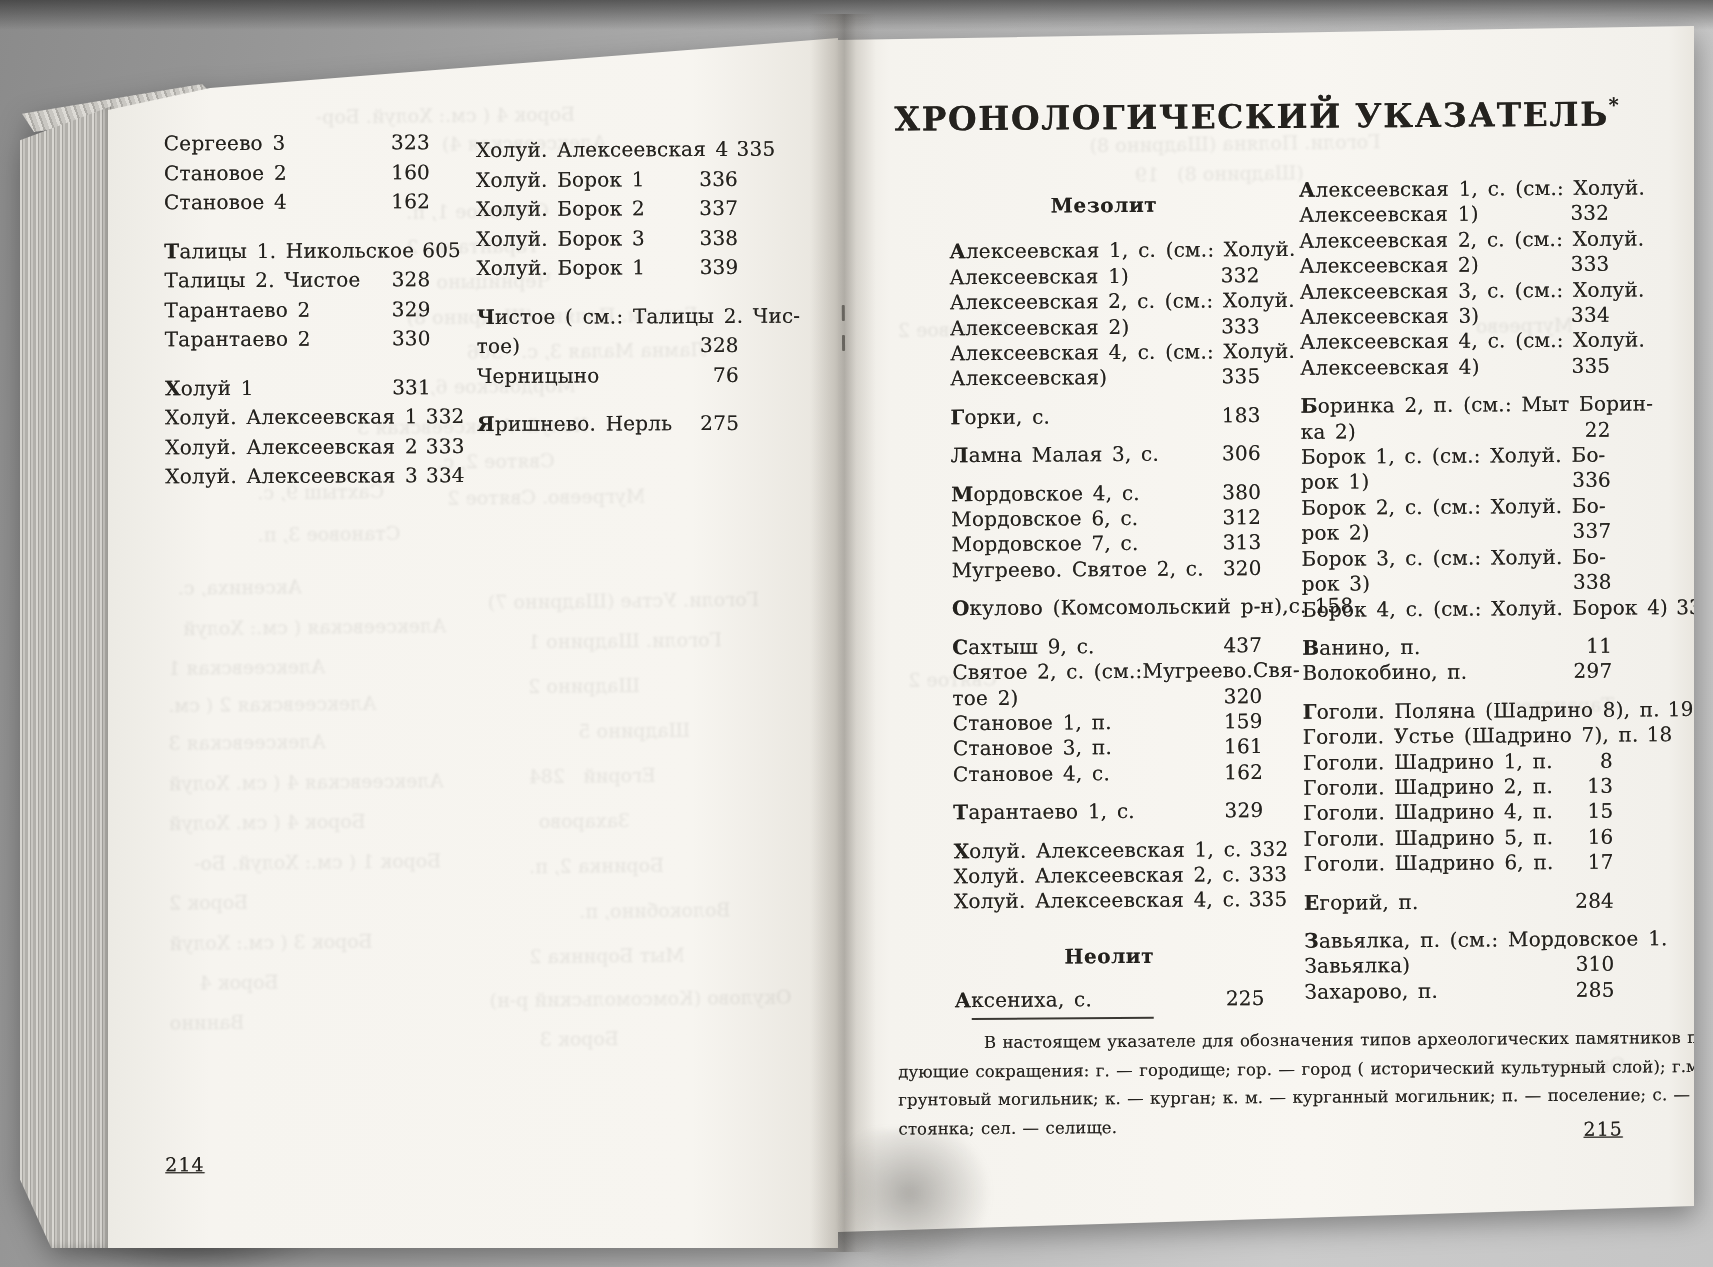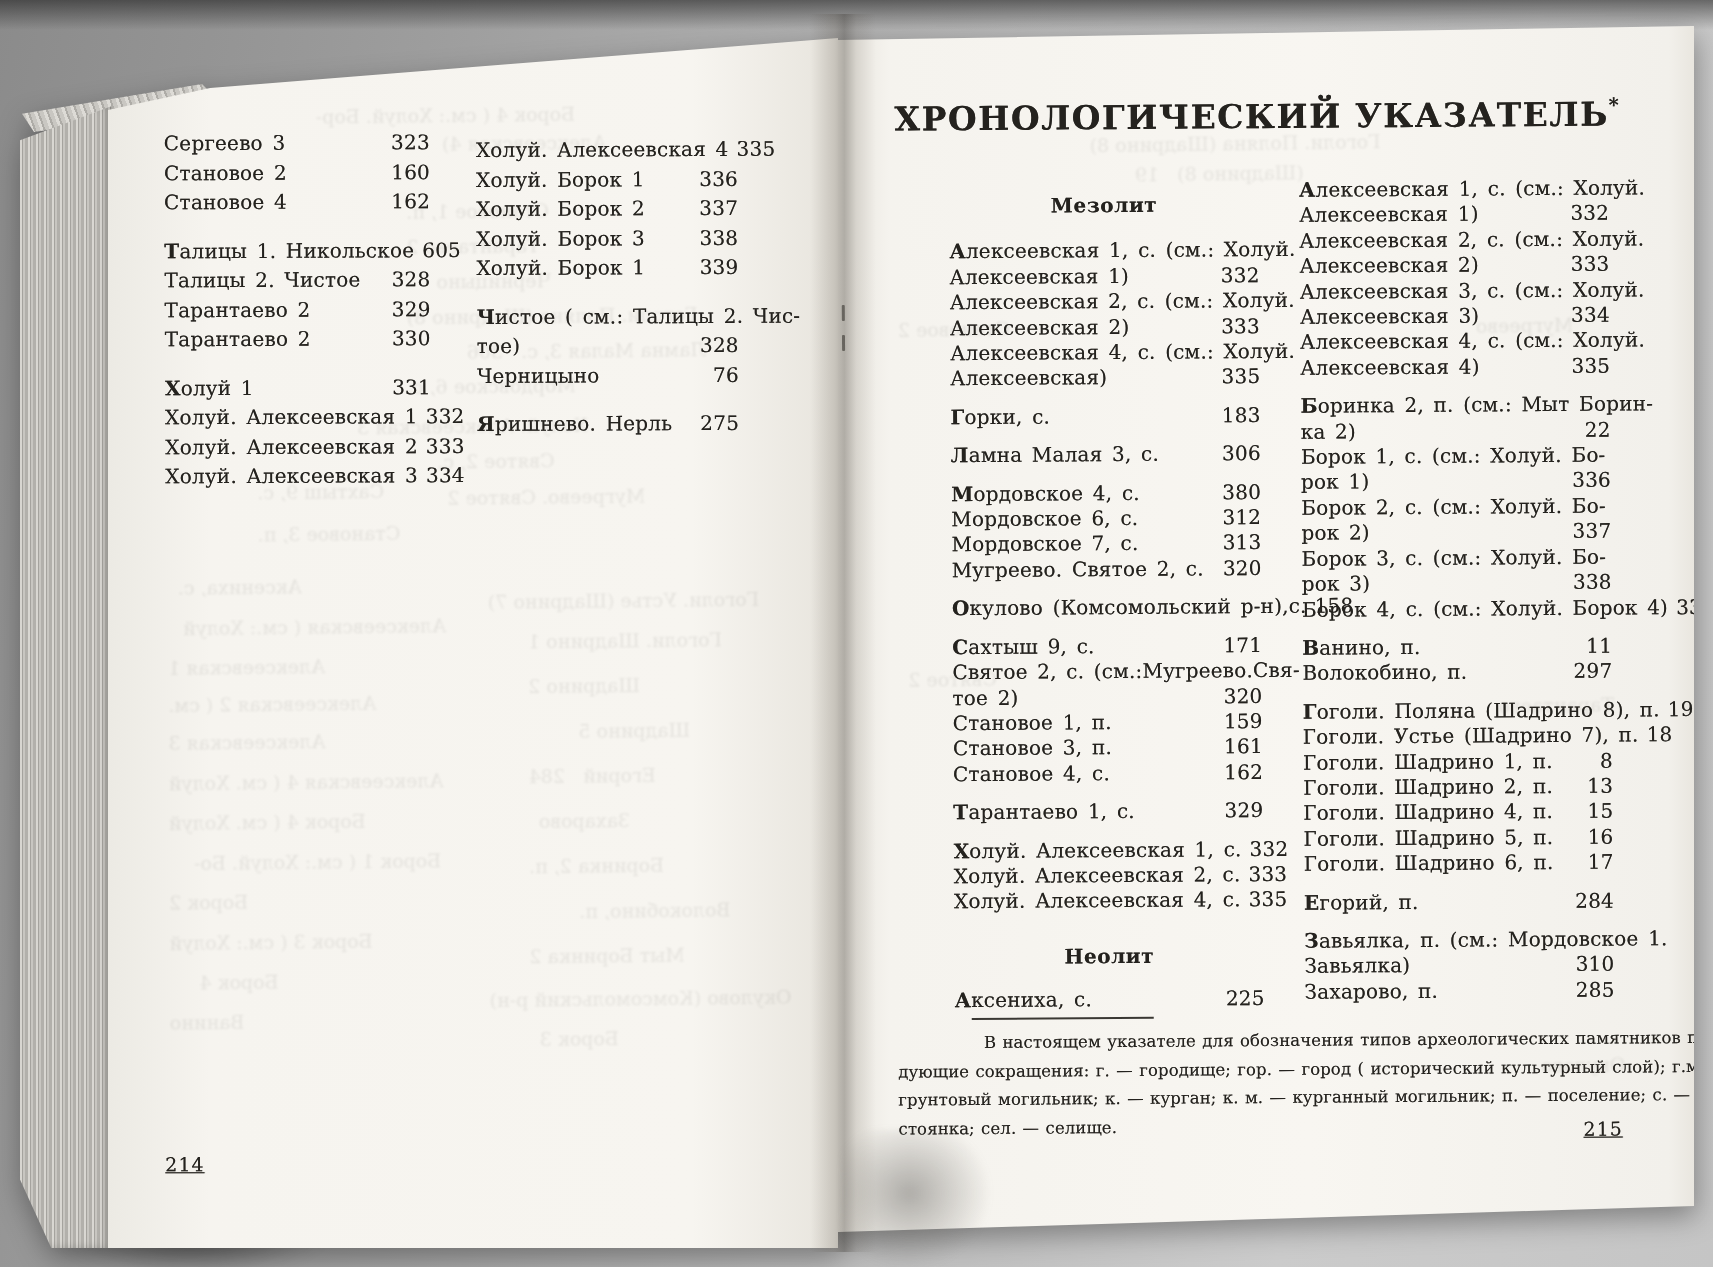--- a/index.html
+++ b/index.html
@@ -287,21 +287,21 @@
             </div>
             <div class="group">
               <div class="line">
                 <span class="t"><b>О</b>кулово (Комсомольский р-н),с.</span>
                 <span class="n">158</span>
               </div>
             </div>
             <div class="group">
               <div class="line">
                 <span class="t"><b>С</b>ахтыш 9, с.</span>
-                <span class="n">171</span>
+                <span class="n">437</span>
               </div>
               <div class="line">
                 <span class="t">Святое 2, с. (см.:Мугреево.Свя-</span>
               </div>
               <div class="line">
                 <span class="t">тое 2)</span>
                 <span class="n">320</span>
               </div>
               <div class="line">
                 <span class="t">Становое 1, п.</span>

